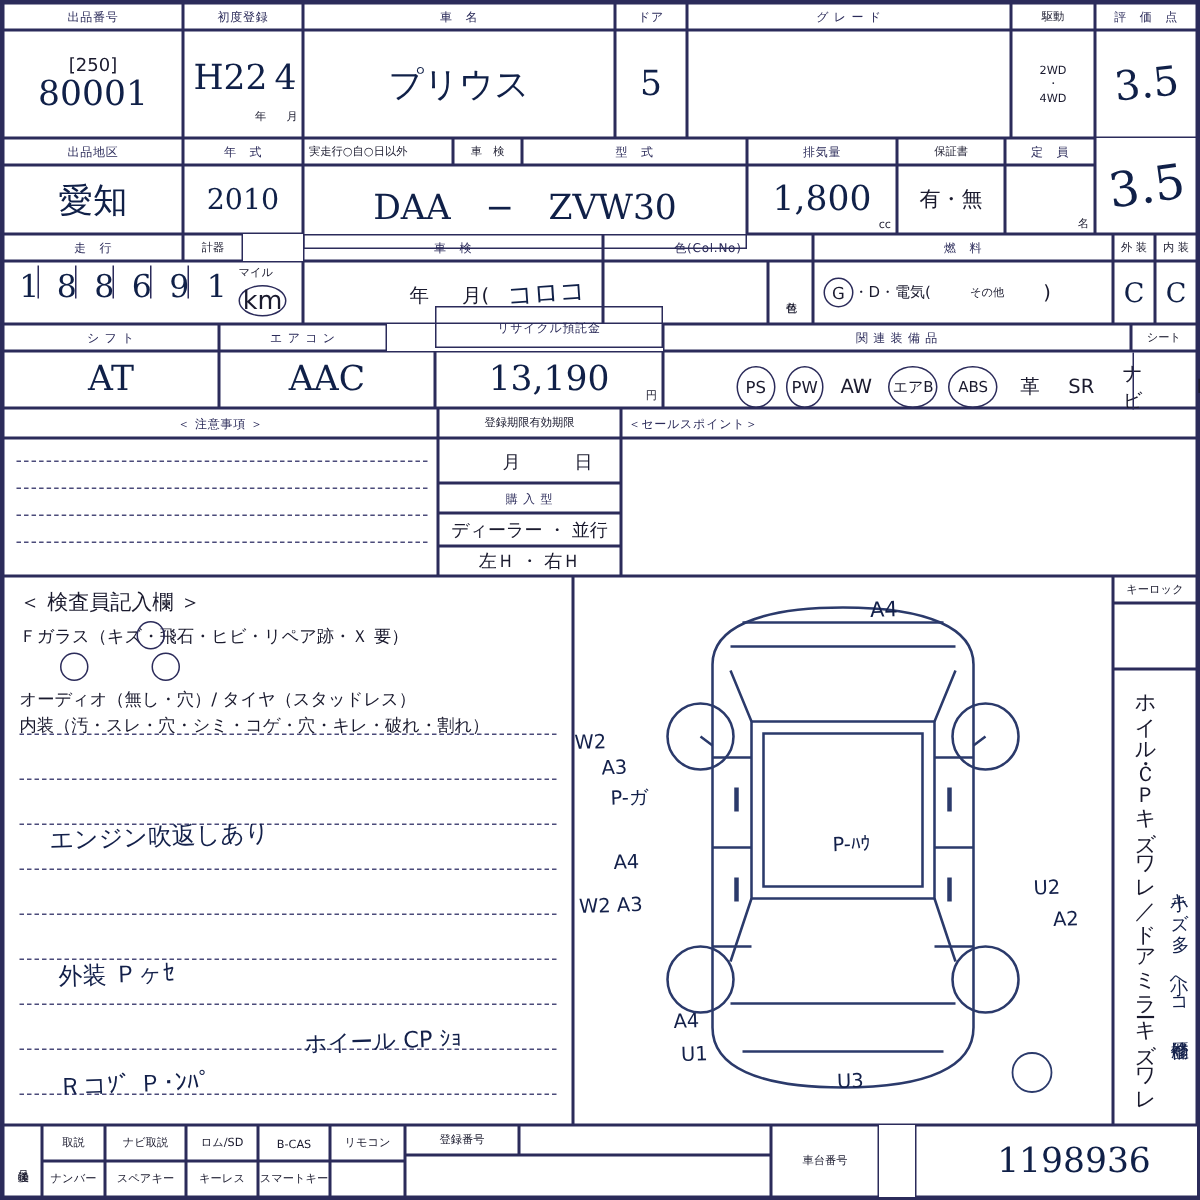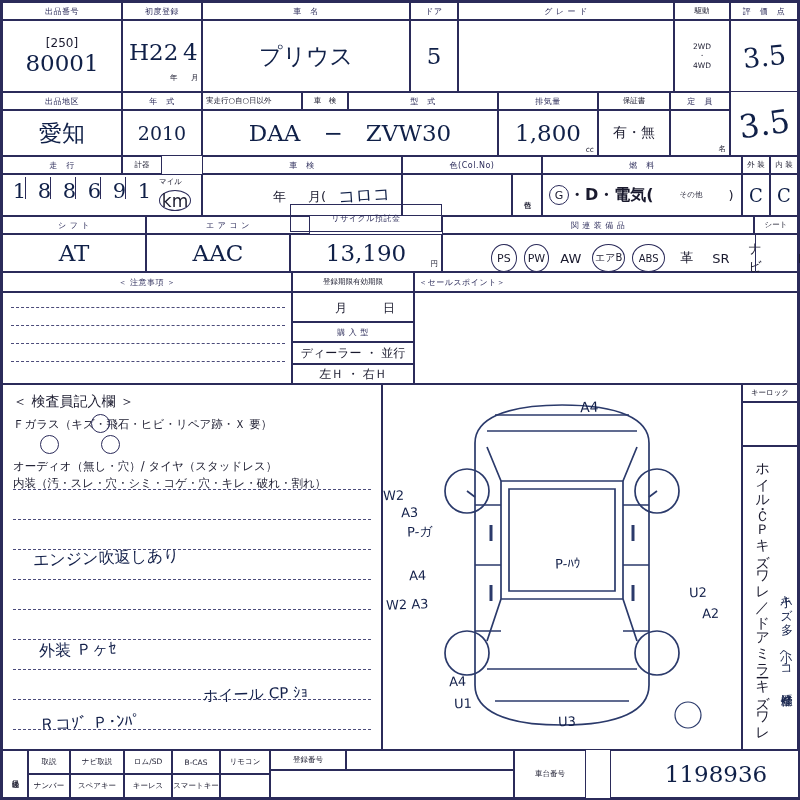--- a/index.html
+++ b/index.html
@@ -100,21 +100,21 @@
 
   <div class="cell lft" style="left:200px;top:90px;width:100px;height:18px;padding-left:3px;">
     <span class="tiny">実走行○自○日以外</span>
   </div>
   <div class="cell ctr" style="left:300px;top:90px;width:46px;height:18px;">
     <span class="tiny">車　検</span>
   </div>
   <div class="cell ctr" style="left:346px;top:90px;width:150px;height:18px;">
     <span class="lbl-sm">型　式</span>
   </div>
-  <div class="cell ctr" style="left:200px;top:108px;width:296px;height:46px;">
+  <div class="cell ctr" style="left:200px;top:108px;width:296px;height:56px;">
     <span class="val-lg hand">DAA　−　ZVW30</span>
   </div>
 
   <div class="cell ctr" style="left:496px;top:90px;width:100px;height:18px;">
     <span class="lbl-sm">排気量</span>
   </div>
   <div class="cell ctr" style="left:496px;top:108px;width:100px;height:46px;">
     <span class="val-lg hand">1,800</span>
     <span class="tiny" style="position:absolute;right:3px;bottom:1px;">cc</span>
   </div>
@@ -178,21 +178,21 @@
   <div class="cell" style="left:400px;top:172px;width:110px;height:42px;"></div>
   <div class="cell ctr" style="left:510px;top:172px;width:30px;height:42px;">
     <span class="tiny" style="writing-mode:vertical-rl;">色替</span>
   </div>
 
   <div class="cell ctr" style="left:540px;top:154px;width:200px;height:18px;">
     <span class="lbl-sm">燃　料</span>
   </div>
   <div class="cell lft" style="left:540px;top:172px;width:200px;height:42px;padding-left:6px;">
     <span class="circ" style="width:18px;height:18px;font-size:11px;">G</span>
-    <span class="val-sm" style="font-size:16px;font-weight:bold;">・D・電気(</span>
+    <span class="val-sm" style="font-size:10px;">・D・電気(</span>
     <span class="tiny" style="margin-left:26px;">その他</span>
     <span class="val-sm" style="font-size:13px;margin-left:26px;">)</span>
   </div>
 
   <div class="cell ctr" style="left:740px;top:154px;width:28px;height:18px;">
     <span class="tiny">外 装</span>
   </div>
   <div class="cell ctr" style="left:768px;top:154px;width:28px;height:18px;">
     <span class="tiny">内 装</span>
   </div>
@@ -203,21 +203,21 @@
     <span class="hand" style="font-size:18px;">C</span>
   </div>
 
   <div class="cell ctr" style="left:0;top:214px;width:144px;height:18px;">
     <span class="lbl-sm">シ フ ト</span>
   </div>
   <div class="cell ctr" style="left:0;top:232px;width:144px;height:38px;">
     <span class="val-lg hand">AT</span>
   </div>
 
-  <div class="cell ctr" style="left:144px;top:214px;width:164px;height:18px;text-align:right;">
+  <div class="cell ctr" style="left:144px;top:214px;width:112px;height:18px;text-align:right;">
     <span class="lbl-sm">エ ア コ ン</span>
   </div>
   <div class="cell ctr" style="left:144px;top:232px;width:144px;height:38px;">
     <span class="val-lg hand">AAC</span>
   </div>
 
   <div class="cell ctr" style="left:288px;top:202px;width:152px;height:28px;">
     <span class="lbl-sm">リサイクル預託金</span>
   </div>
   <div class="cell ctr" style="left:288px;top:232px;width:152px;height:38px;">

